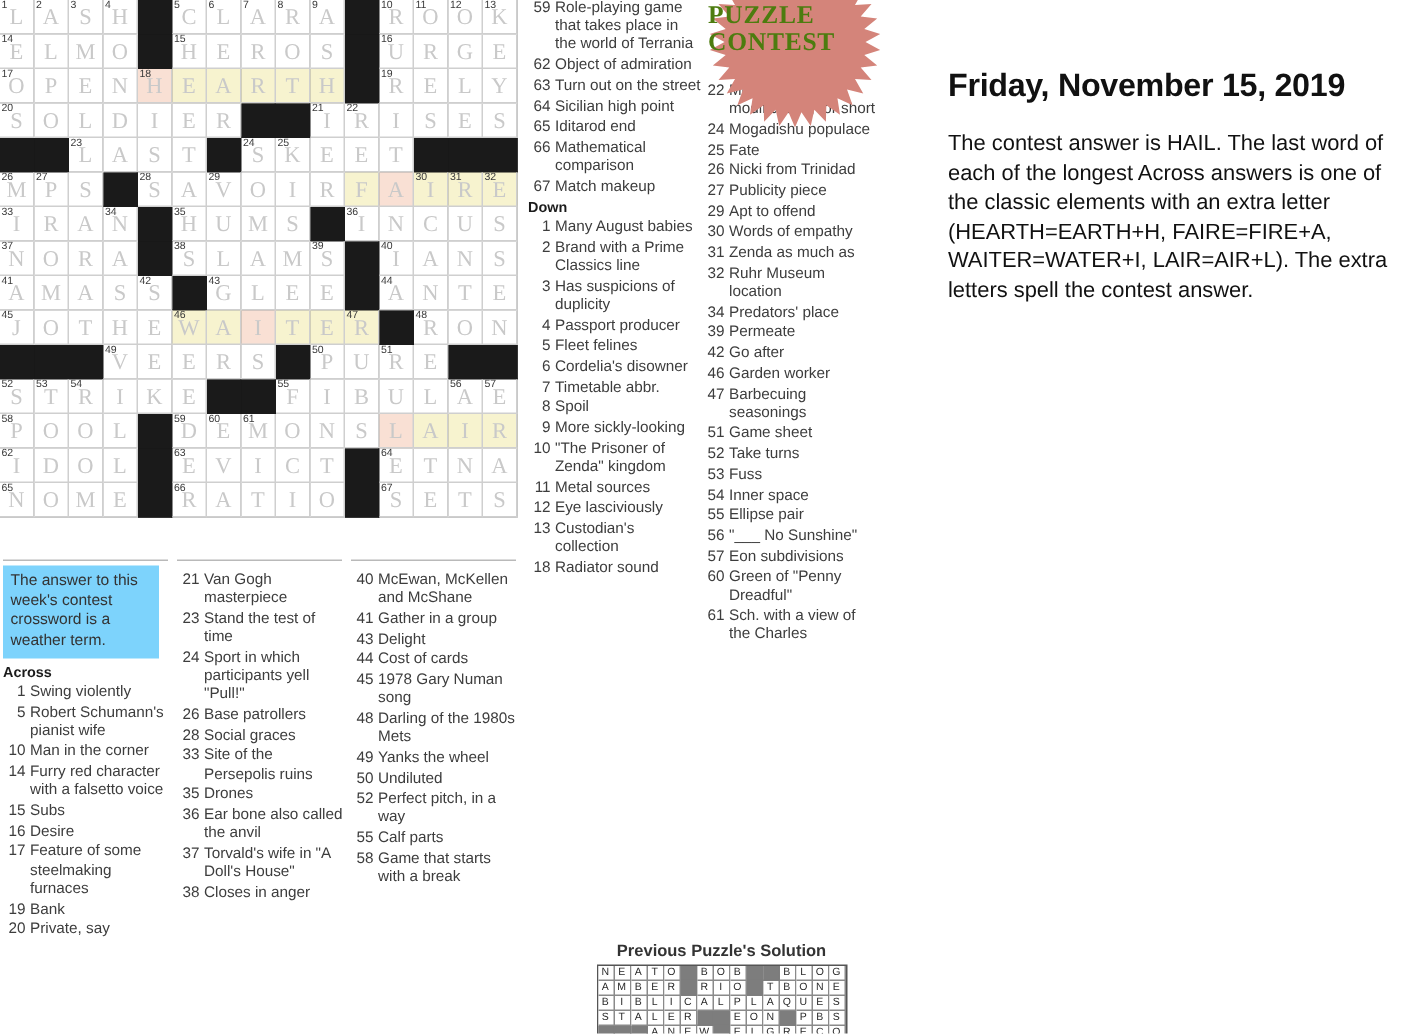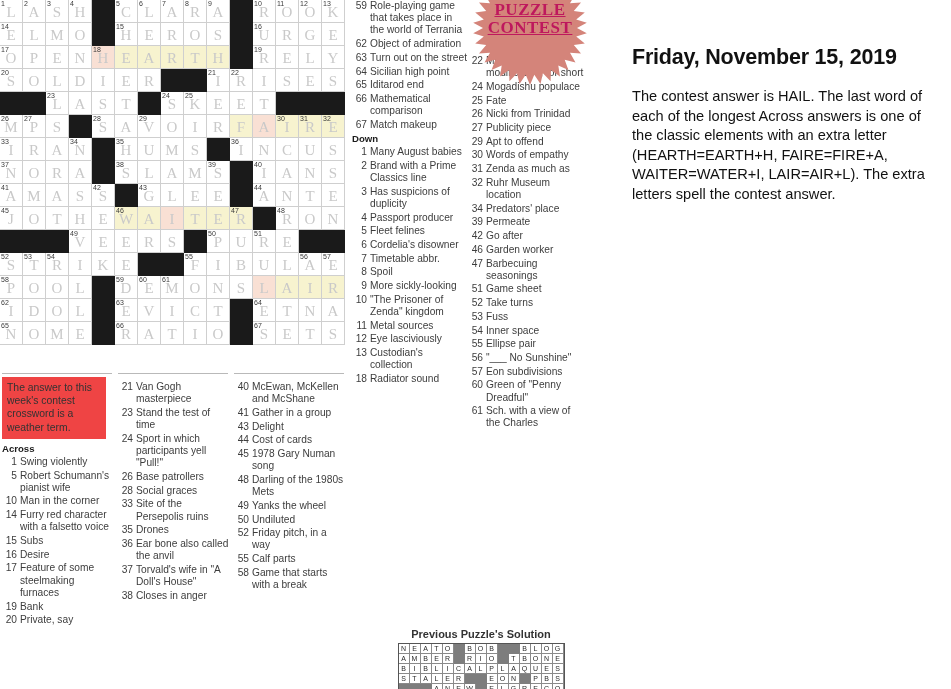--- a/index.html
+++ b/index.html
@@ -88,21 +88,21 @@
   }
   .clue-col { position:absolute; top:0; width:112px; }
   #clue-col-1 { left:2px; }
   #clue-col-2 { left:118px; }
   #clue-col-3 { left:234px; }
   .colrule {
     position:absolute; top:0; width:110px; height:1px; background:#b9b9b9;
   }
 
   .note {
-    background:#ef4444;
+    background:#7dd3fc;
     padding:4px 5px 5px 5px;
     width:104px;
     margin-bottom:4px;
     margin-top:4px;
     font-size:10.4px;
     line-height:13.2px;
     color:#333;
   }
   .section-head {
     font-weight:700;
@@ -123,23 +123,23 @@
   .clue .ct { flex:1; color:#3d3d3d; }
 
   
   #badge {
     position:absolute; left:472px; top:-30px;
     width:116px; height:116px;
     z-index:5;
   }
   #badge svg { display:block; }
   #badge .bl1, #badge .bl2 {
-    position:absolute; left:0; width:116px; text-align:center;
-    color:#be185d; font-family:"Liberation Serif", serif;
-    font-weight:700; letter-spacing:0.5px;text-decoration:underline;
+    position:absolute; left:0; width:116px; text-align:left;
+    color:#4d7c0f; font-family:"Liberation Serif", serif;
+    font-weight:700; letter-spacing:0.5px;
   }
   #badge .bl1 { top:30px; font-size:17px; }
   #badge .bl2 { top:48px; font-size:17px; }
 
   
   #prev-sol {
     position:absolute; left:388px; top:628px; width:186px;
   }
   #prev-title {
     text-align:center;
@@ -996,21 +996,21 @@
           <div class="clue">
             <span class="cn">49</span>
             <span class="ct">Yanks the wheel</span>
           </div>
           <div class="clue">
             <span class="cn">50</span>
             <span class="ct">Undiluted</span>
           </div>
           <div class="clue">
             <span class="cn">52</span>
-            <span class="ct">Friday pitch, in a way</span>
+            <span class="ct">Perfect pitch, in a way</span>
           </div>
           <div class="clue">
             <span class="cn">55</span>
             <span class="ct">Calf parts</span>
           </div>
           <div class="clue">
             <span class="cn">58</span>
             <span class="ct">Game that starts with a break</span>
           </div>
         </div>

